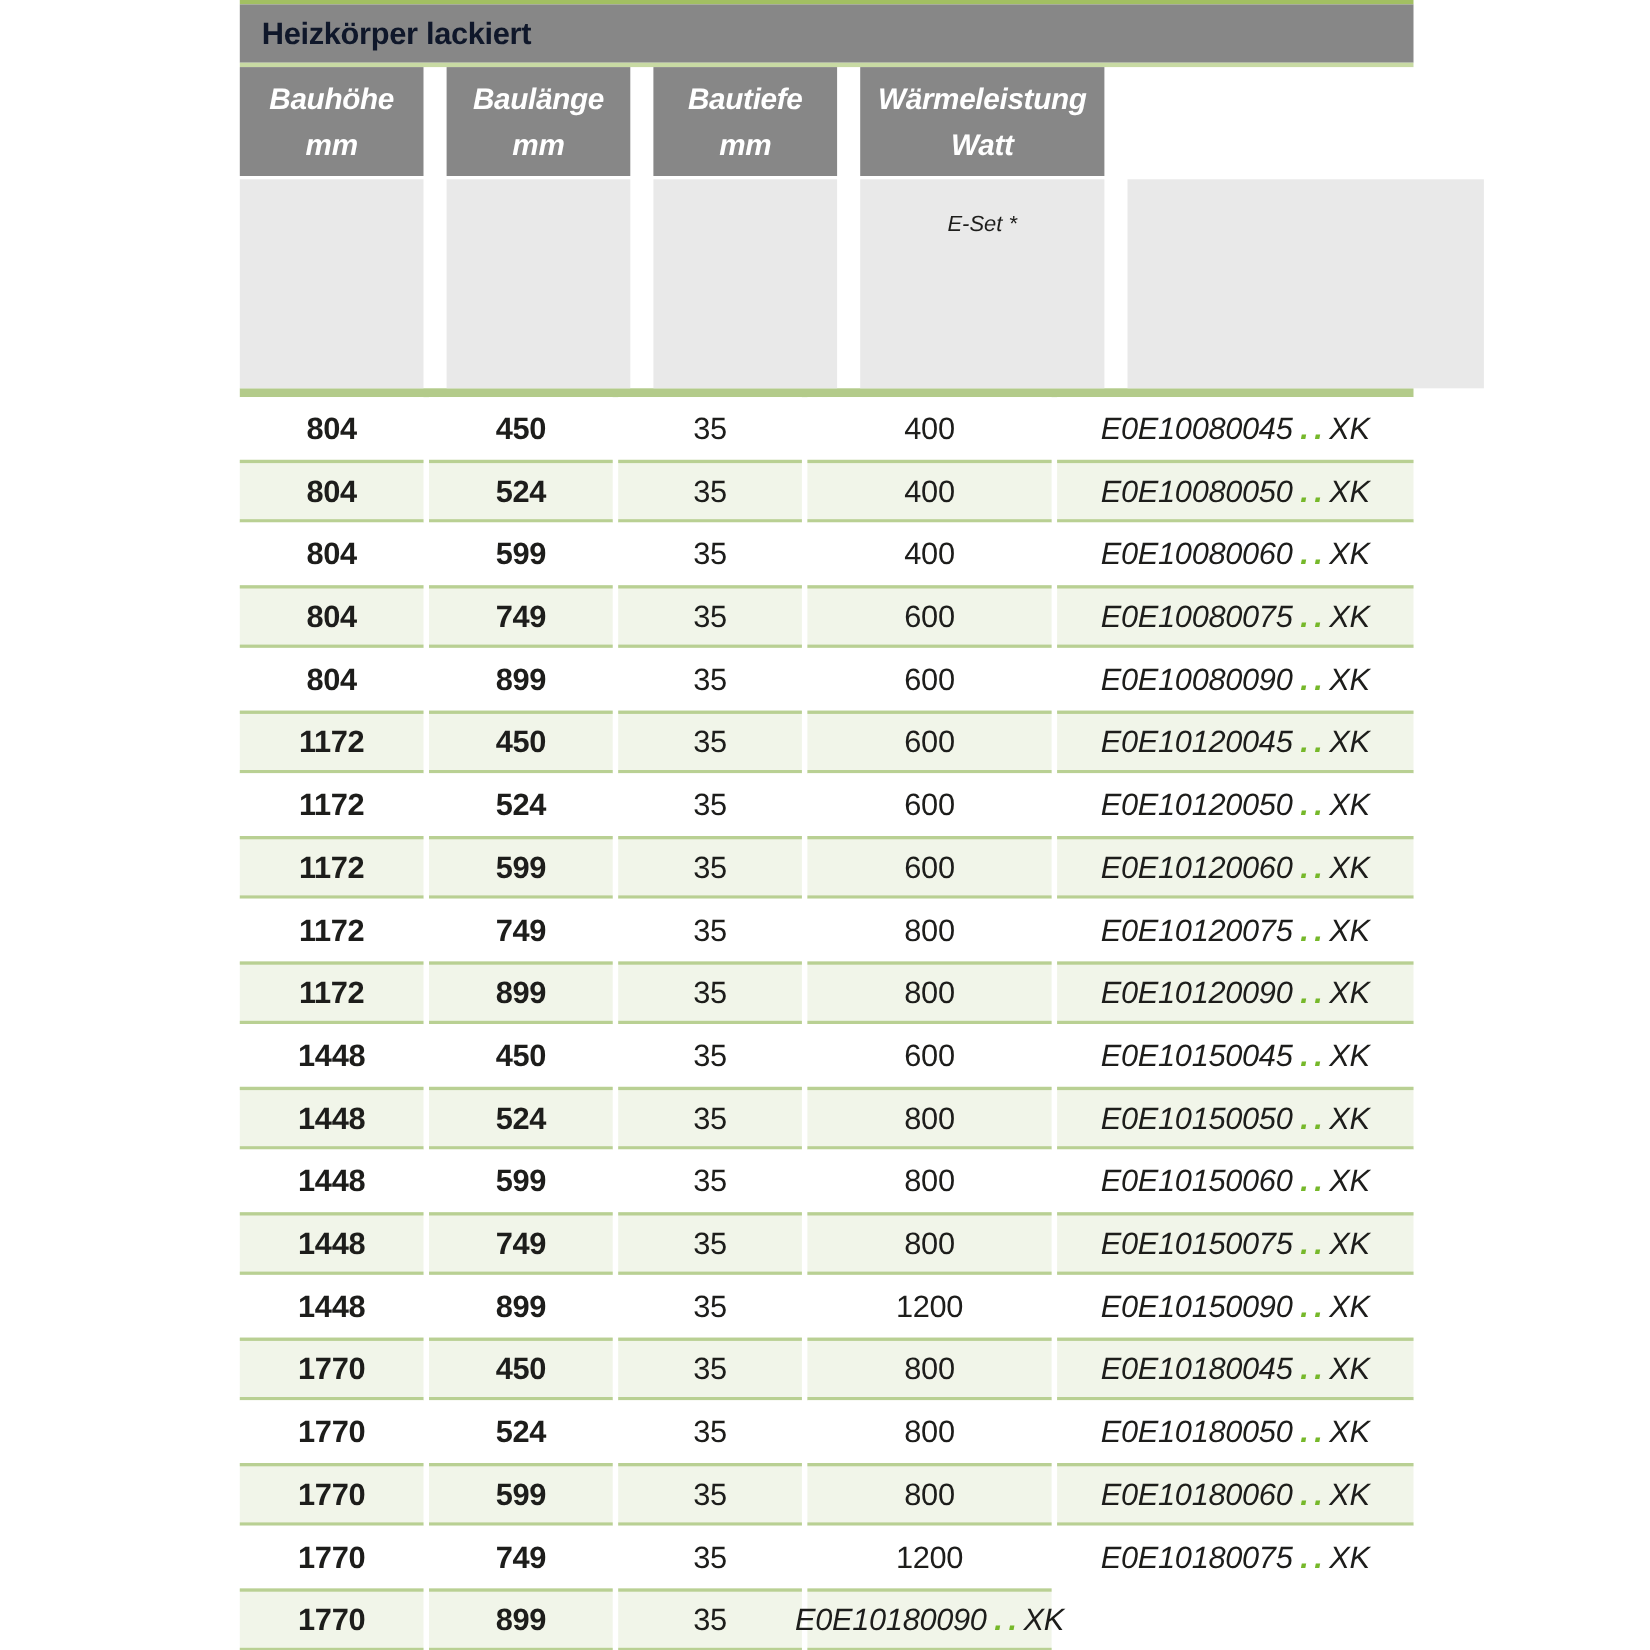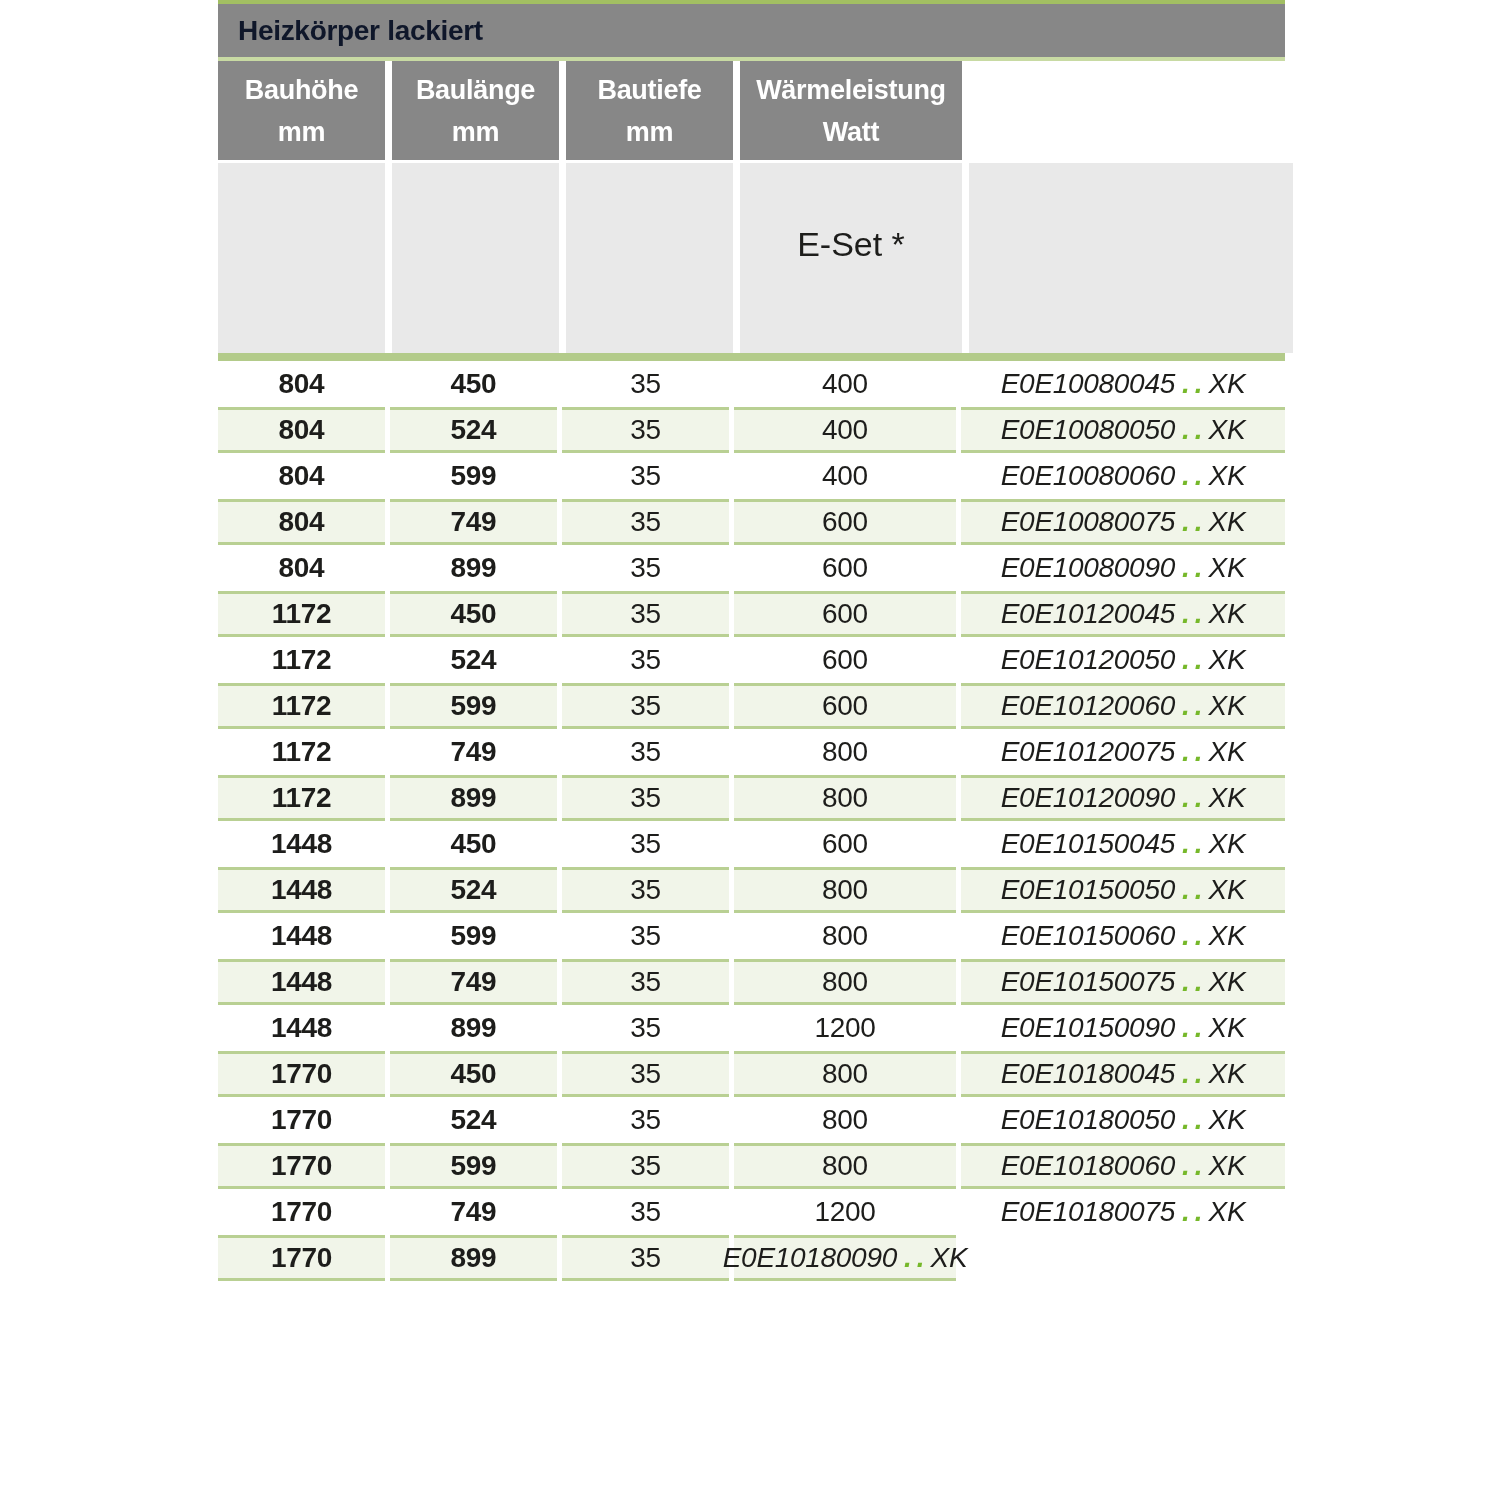--- a/index.html
+++ b/index.html
@@ -16,33 +16,33 @@
   *{box-sizing:border-box;margin:0;padding:0;}
   html,body{width:1500px;height:1500px;overflow:hidden;background:#ffffff;
     font-family:"Liberation Sans","DejaVu Sans",sans-serif;color:var(--text-dark);}
   .sheet{position:absolute;left:218px;top:0;width:1067px;}
 
   .top-strip{height:4px;background:var(--top-strip);}
   .title-bar{height:53px;background:var(--gray);display:flex;align-items:center;padding-left:20px;}
   .title-bar span{color:#0f172a;font-size:28px;font-weight:bold;letter-spacing:-0.3px;}
   .title-divider{height:4px;background:var(--title-divider);}
 
-  .grid{display:grid;grid-template-columns:167px 167px 167px 222px 324px;column-gap:7px;}
+  .grid{display:grid;grid-template-columns:167px 167px 167px 222px 324px;column-gap:21px;font-style:italic;}
 
   .header-row{height:99px;}
   .hcell{background:var(--gray);display:flex;flex-direction:column;align-items:center;justify-content:center;}
   .hcell span{color:#ffffff;font-size:27px;font-weight:bold;line-height:42px;letter-spacing:-0.3px;}
 
   .subheader-row{height:190px;margin-top:3px;}
   .scell{background:var(--subheader-bg);display:flex;justify-content:center;align-items:flex-start;padding-top:30px;}
-  .scell span{font-size:34px;color:var(--text-dark);margin-top:32px;}
+  .scell span{font-size:20px;color:var(--text-dark);}
 
   .green-bar{height:8px;background:var(--green-bar);}
 
-  .row{height:46px;display:grid;grid-template-columns:167px 167px 167px 222px 324px;column-gap:5px;}
+  .row{height:57px;display:grid;grid-template-columns:167px 167px 167px 222px 324px;column-gap:5px;}
   .cell{display:flex;align-items:center;justify-content:center;font-size:28px;letter-spacing:-0.3px;background:#ffffff;}
   .row.alt .cell{background:var(--row-alt-bg);border-top:3px solid var(--row-border);border-bottom:3px solid var(--row-border);}
   .cell.b{font-weight:bold;}
   .artikel{white-space:nowrap;font-style:italic;}
   .artikel .dots{color:var(--dot-green);font-weight:bold;letter-spacing:5px;margin:0 1px 0 7px;}
 </style>
 </head>
 <body>
 
 <div class="sheet">

